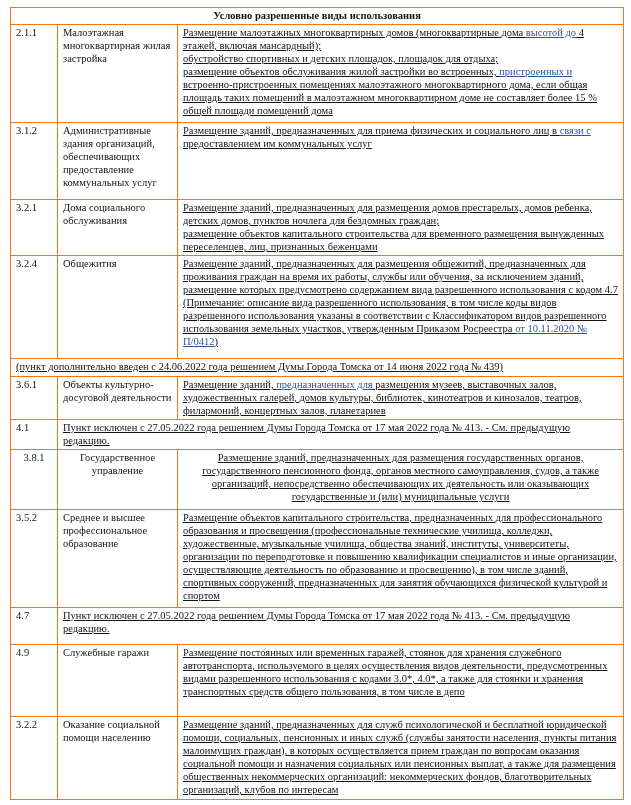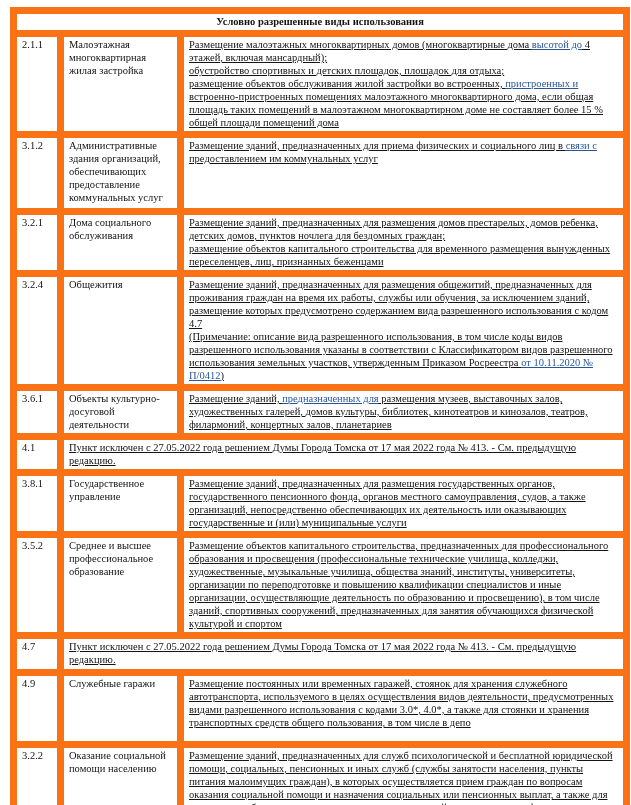--- a/index.html
+++ b/index.html
@@ -21,21 +21,21 @@
   }
   table.zoning {
     position: absolute;
     left: 10px;
     top: 7px;
     width: 613px;
     border-collapse: collapse;
     table-layout: fixed;
   }
   table.zoning td {
-    border: 7px solid #f97316;
+    border: 1px solid #f97316;
     vertical-align: top;
     padding: 1px 5px 2px 5px;
   }
   col.c-code { width: 47px; }
   col.c-name { width: 120px; }
   col.c-desc { width: 446px; }
   td.title-cell {
     text-align: center;
     font-weight: bold;
     padding: 0 2px 1px 2px;
@@ -47,21 +47,21 @@
     text-decoration: underline;
   }
   tr.h14  { height: 14px; }
   tr.h98  { height: 98px; }
   tr.h77  { height: 77px; margin-left: 12px; }
   tr.h56  { height: 56px; }
   tr.h103 { height: 103px; }
   tr.h18  { height: 18px; }
   tr.h51  { height: 33px; }
   tr.h27  { height: 27px; }
-  tr.h60  { height: 60px; }
+  tr.h60  { height: 60px; text-align: center; }
   tr.h37  { height: 37px; }
   tr.h72  { height: 72px; }
   tr.h83  { height: 83px; }
 </style>
 </head>
 <body>
 
 <div class="page">
   <table class="zoning">
     <colgroup>
@@ -104,20 +104,25 @@
 
     <tr class="h103">
       <td class="code-cell">3.2.4</td>
       <td>Общежития</td>
       <td>
             <div class="desc"><span class="txt">Размещение зданий, предназначенных для размещения общежитий, предназначенных для проживания граждан на время их работы, службы или обучения, за исключением зданий, размещение которых предусмотрено содержанием вида разрешенного использования с кодом 4.7
 (Примечание: описание вида разрешенного использования, в том числе коды видов разрешенного использования указаны в соответствии с Классификатором видов разрешенного использования земельных участков, утвержденным Приказом Росреестра </span><span class="lnk">от 10.11.2020 № П/0412</span><span class="txt">)</span></div>
           </td>
     </tr>
 
+    <tr class="h18">
+      <td colspan="3">
+            <div class="note-text">(пункт дополнительно введен с 24.06.2022 года решением Думы Города Томска от 14 июня 2022 года № 439)</div>
+          </td>
+    </tr>
 
     <tr class="h51">
       <td class="code-cell">3.6.1</td>
       <td>Объекты культурно-досуговой деятельности</td>
       <td>
             <div class="desc"><span class="txt">Размещение зданий, </span><span class="lnk">предназначенных для</span><span class="txt"> размещения музеев, выставочных залов, художественных галерей, домов культуры, библиотек, кинотеатров и кинозалов, театров, филармоний, концертных залов, планетариев</span></div>
           </td>
     </tr>
 
     <tr class="h27">

